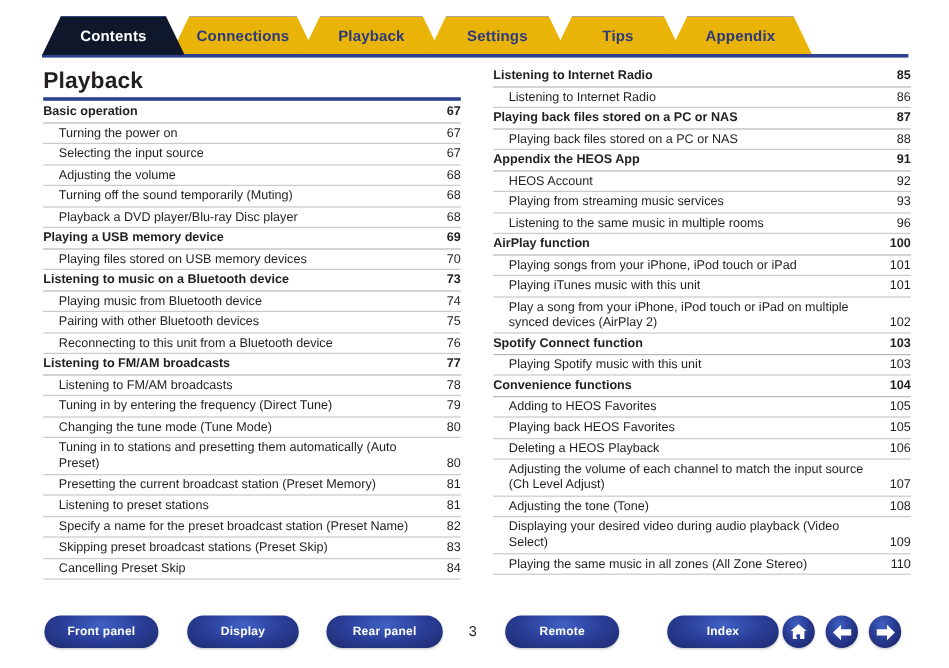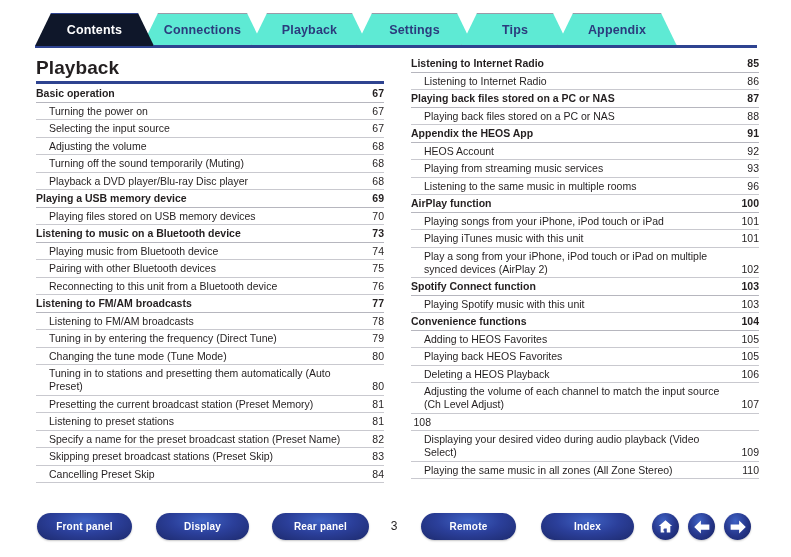--- a/index.html
+++ b/index.html
@@ -36,21 +36,21 @@
     position: relative;
     height: 33px;
     display: flex;
     align-items: center;
     justify-content: center;
     font-size: 12.5px;
     font-weight: bold;
     letter-spacing: .15px;
     color: #2b3b7d;
     box-sizing: border-box;
-    background: #5eead4;
+    background: #eab308;
     border-top: 1px solid #9a9aa8;
     border-left: 1px solid #9a9aa8;
     border-right: 1px solid #9a9aa8;
     border-radius: 9px 9px 0 0;
     -webkit-clip-path: polygon(0% 100%, 16px 0%, calc(100% - 16px) 0%, 100% 100%);
     clip-path: polygon(0% 100%, 16px 0%, calc(100% - 16px) 0%, 100% 100%);
     margin-right: -12px;
     padding: 0 14px;
   }
   .tab.active {
@@ -156,21 +156,21 @@
     font-weight: bold;
     display: flex;
     align-items: center;
     justify-content: center;
     letter-spacing: .2px;
   }
   .pill-front  { left: 37px;  width: 95px; }
   .pill-disp   { left: 156px; width: 93px; }
   .pill-rear   { left: 272px; width: 97px; }
   .pill-remote { left: 421px; width: 95px; }
-  .pill-index  { left: 541px; width: 93px; }
+  .pill-index  { left: 556px; width: 93px; }
 
   .pagenum {
     position: absolute;
     left: 383px;
     top: 14px;
     width: 22px;
     text-align: center;
     font-size: 12px;
     color: #231f20;
   }
@@ -383,20 +383,21 @@
     </div>
     <div class="toc-row lvl2">
       <div class="label">Deleting a HEOS Playback</div>
       <div class="pg">106</div>
     </div>
     <div class="toc-row lvl2">
       <div class="label">Adjusting the volume of each channel to match the input source (Ch Level Adjust)</div>
       <div class="pg">107</div>
     </div>
     <div class="toc-row lvl2">
+      <div class="label">Adjusting the tone (Tone)</div>
       <div class="pg">108</div>
     </div>
     <div class="toc-row lvl2">
       <div class="label">Displaying your desired video during audio playback (Video Select)</div>
       <div class="pg">109</div>
     </div>
     <div class="toc-row lvl2">
       <div class="label">Playing the same music in all zones (All Zone Stereo)</div>
       <div class="pg">110</div>
     </div>

